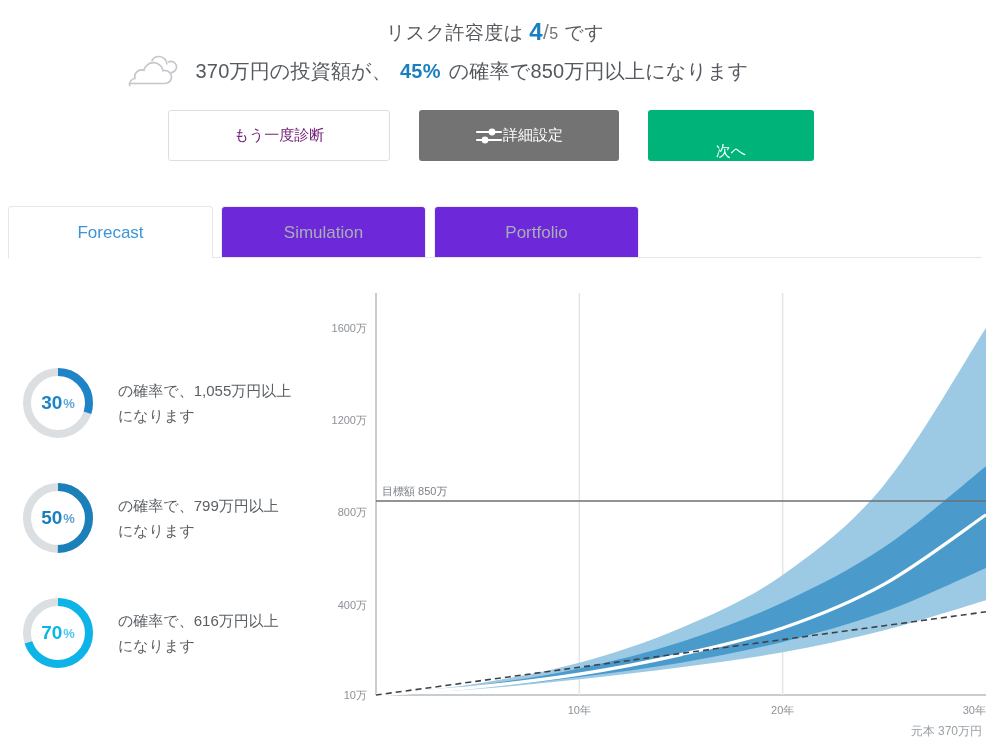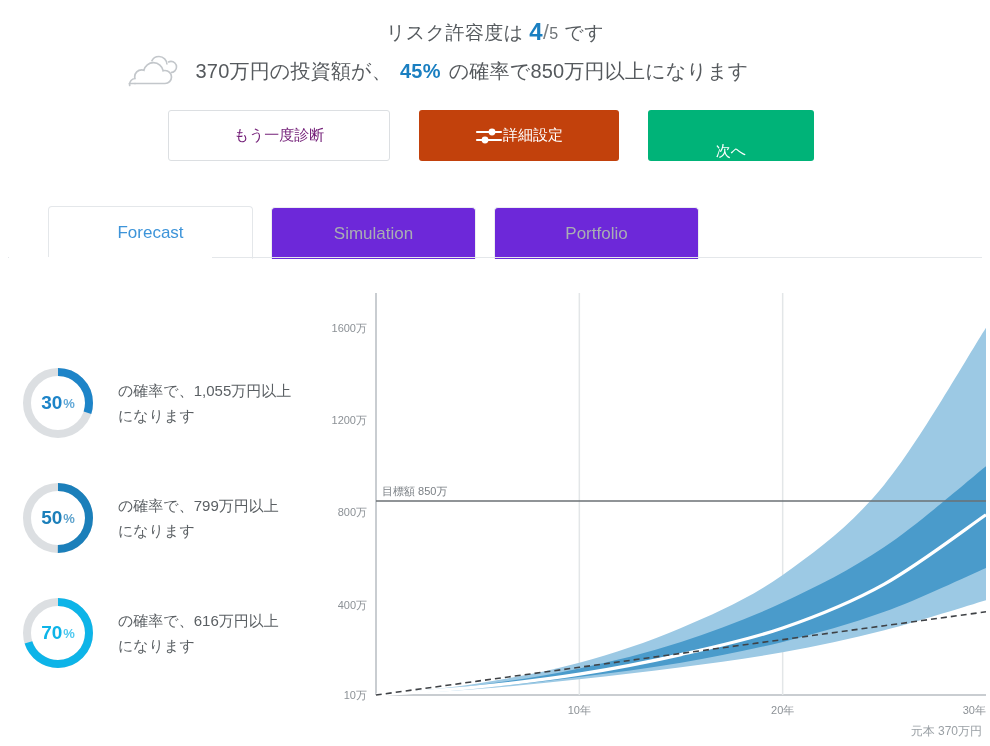--- a/index.html
+++ b/index.html
@@ -40,31 +40,31 @@
   .btn {
     height: 51px; border-radius: 3px;
     display: flex; align-items: center; justify-content: center;
     font-size: 15px; cursor: pointer; user-select: none;
   }
   .btn-again {
     width: 222px; background: #fff; border: 1px solid #dcdfe2;
     color: #701a75;
   }
   .btn-detail {
-    width: 200px; background: #c2410c; color: #ffffff;
+    width: 200px; background: #737373; color: #ffffff;
   }
   .btn-next {
     width: 166px; background: #00b378; color: #ffffff; align-items: flex-end;
   }
   .slider-icon { width: 28px; height: 18px; display:inline-block; }
 
   
   .tabs {
     position: absolute; top: 206px; left: 8px;
-    display: flex; gap: 18px; align-items: flex-end; margin-left: 40px;
+    display: flex; gap: 8px; align-items: flex-start;
   }
   .tab {
     width: 205px; height: 52px;
     display: flex; align-items: center; justify-content: center;
     font-size: 17px; cursor: pointer; user-select: none;
     border-top-left-radius: 4px; border-top-right-radius: 4px;
   }
   .tab.active {
     background: #ffffff; color: #3d94d9;
     border: 1px solid #e4e7ea; border-bottom: 1px solid #ffffff;

